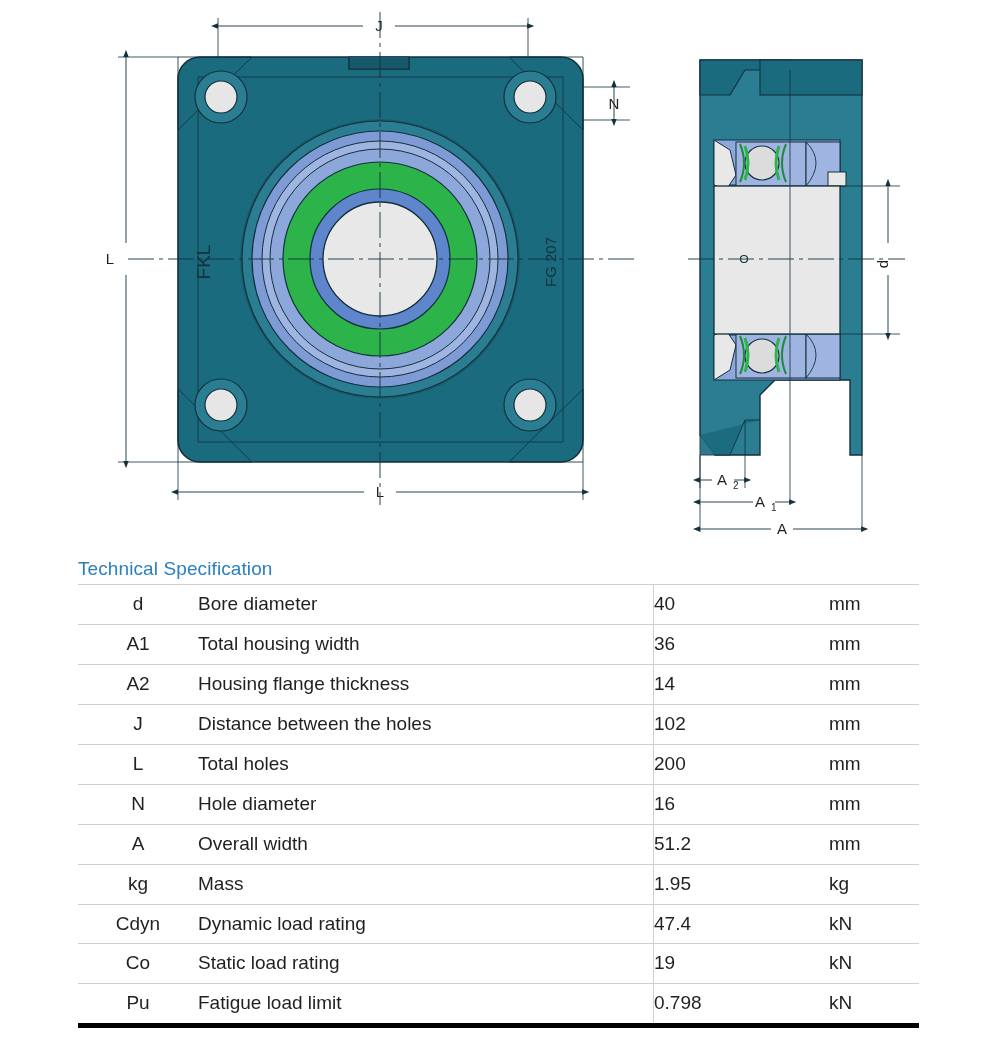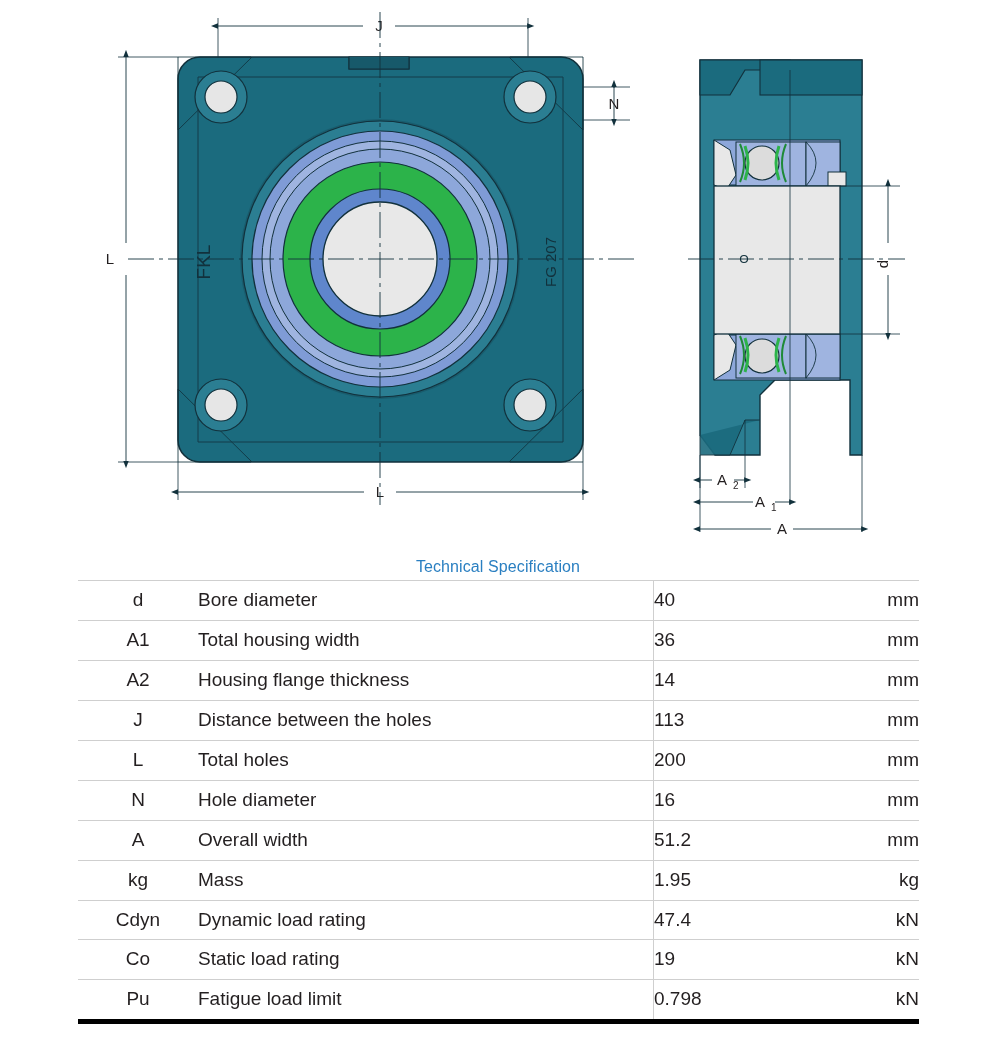--- a/index.html
+++ b/index.html
@@ -23,26 +23,25 @@
   .drawing-area svg {
     display: block;
   }
   .spec-section {
     position: absolute;
     left: 78px;
     top: 558px;
     width: 840px;
   }
   .spec-title {
-    font-size: 16px;
+    font-size: 19px;
     color: #2a7fc1;
     font-weight: normal;
     padding-bottom: 4px;
     letter-spacing: 0.1px;
-    text-align: center;
   }
   table.spec-table {
     border-collapse: collapse;
     width: 840px;
     table-layout: fixed;
   }
   table.spec-table tr {
     border-top: 1px solid #cfcfcf;
   }
   table.spec-table tr:last-child {
@@ -62,21 +61,21 @@
     width: 455px;
     padding-left: 8px;
   }
   td.val {
     width: 175px;
     padding-right: 6px;
     border-left: 1px solid #cfcfcf;
   }
   td.unit {
     width: 90px;
-    text-align: right;
+    text-align: left;
     padding-left: 6px;
   }
   .dim-label {
     font-size: 15px;
     fill: #231f20;
     font-family: "Liberation Sans", sans-serif;
   }
   .dim-label-sub {
     font-size: 10px;
     fill: #231f20;
@@ -293,21 +292,21 @@
         </tr>
         <tr>
           <td class="sym">A2</td>
           <td class="desc">Housing flange thickness</td>
           <td class="val">14</td>
           <td class="unit">mm</td>
         </tr>
         <tr>
           <td class="sym">J</td>
           <td class="desc">Distance between the holes</td>
-          <td class="val">113</td>
+          <td class="val">102</td>
           <td class="unit">mm</td>
         </tr>
         <tr>
           <td class="sym">L</td>
           <td class="desc">Total holes</td>
           <td class="val">200</td>
           <td class="unit">mm</td>
         </tr>
         <tr>
           <td class="sym">N</td>

